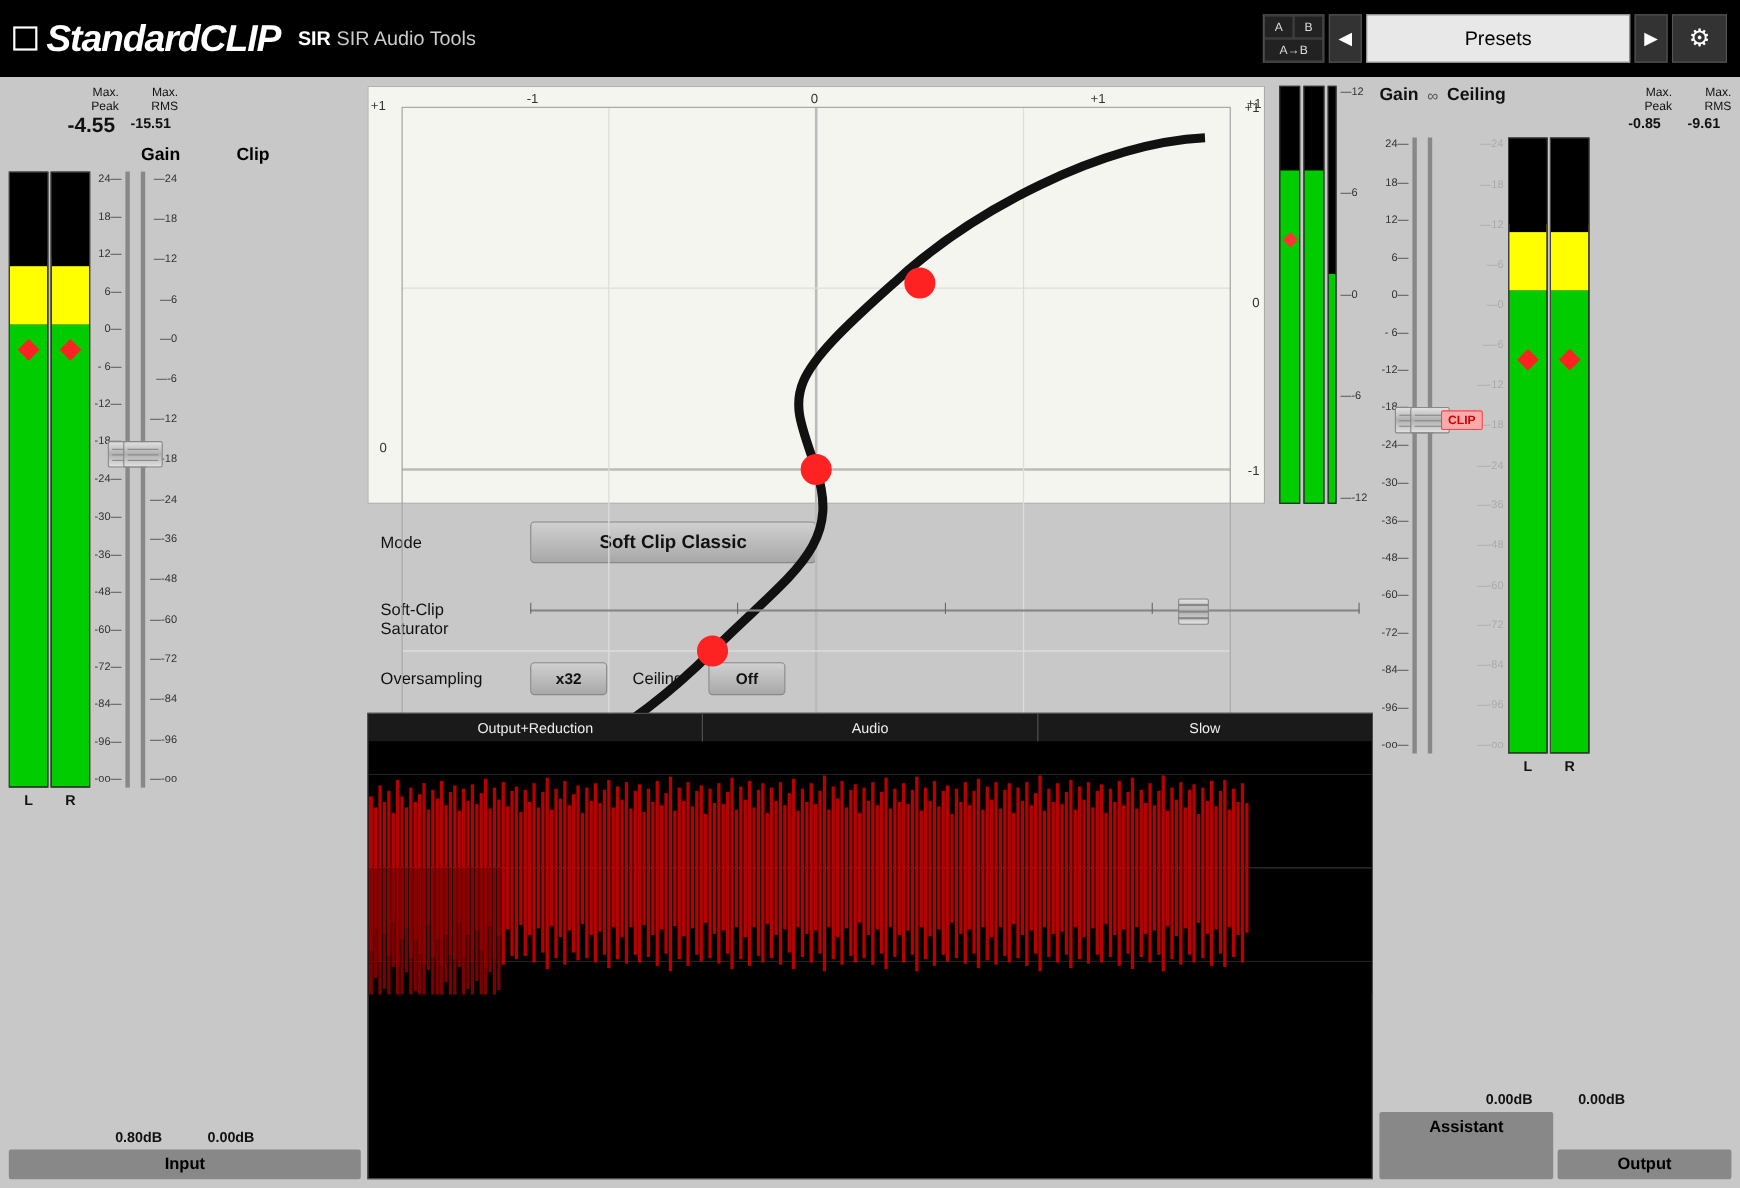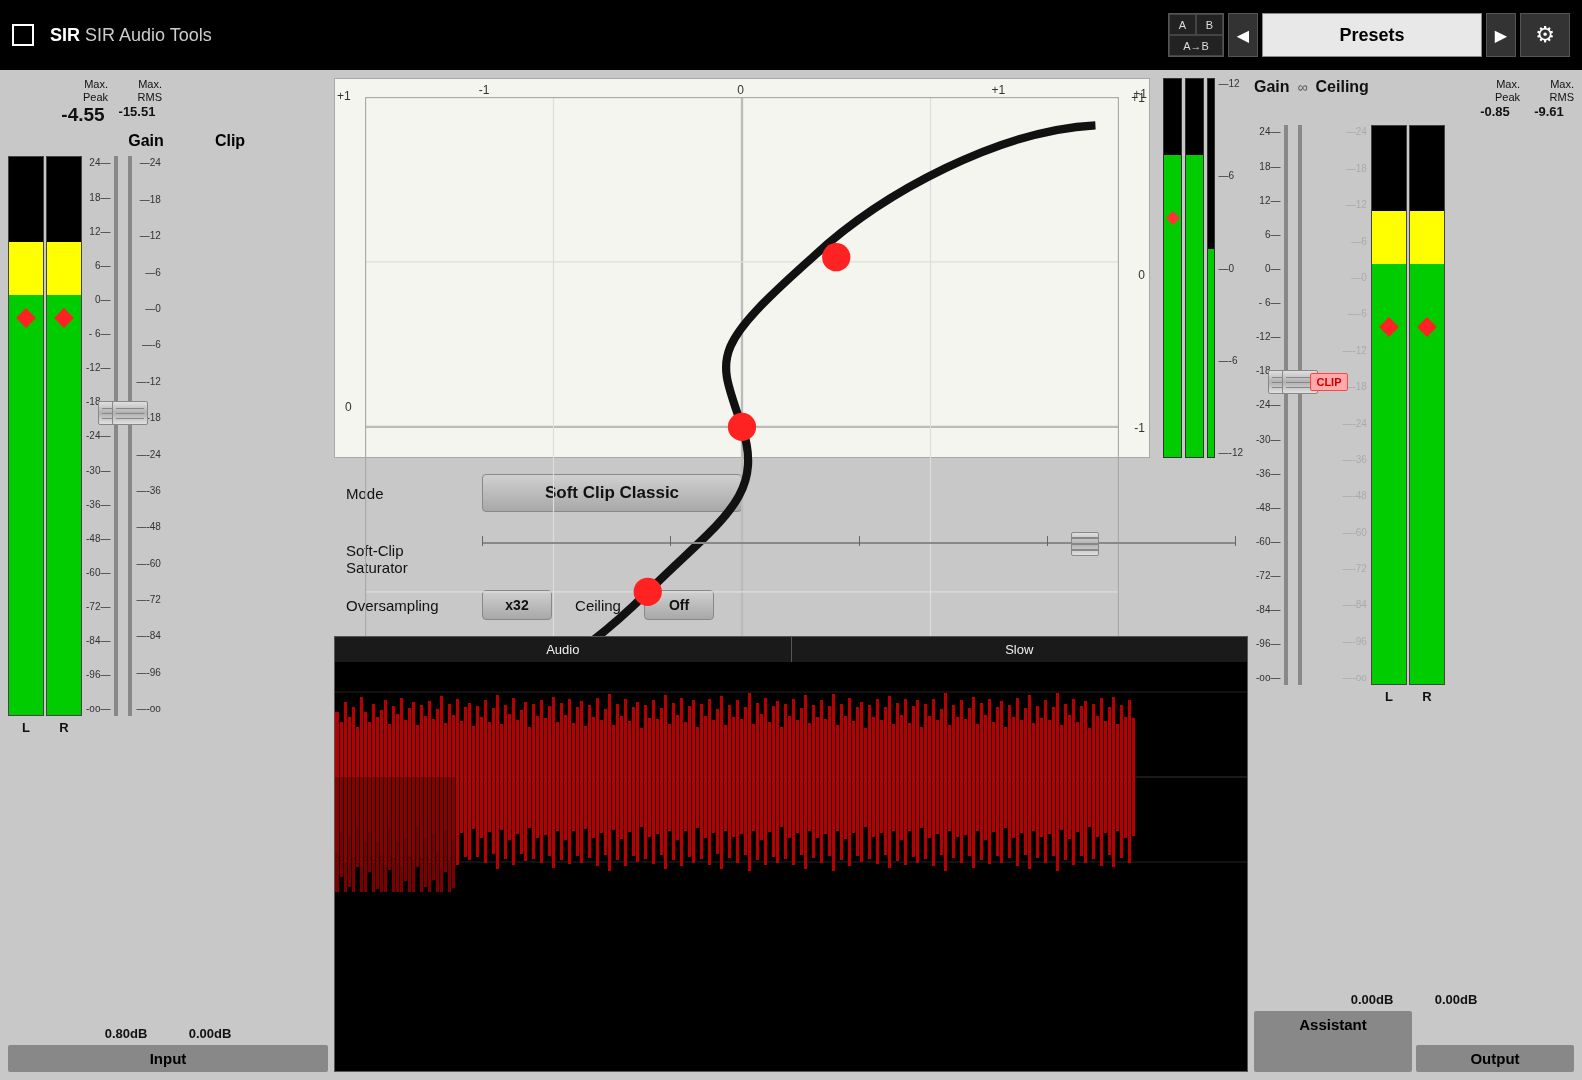--- a/index.html
+++ b/index.html
@@ -86,22 +86,22 @@
       cursor: pointer;
       display: flex;
       align-items: center;
       justify-content: center;
     }
     .preset-display {
       background: #e8e8e8;
       border: 1px solid #888;
       color: #000;
       font-size: 18px;
-      font-weight: bold;
-      width: 220px;
+      font-weight: normal;
+      width: 240px;
       height: 44px;
       display: flex;
       align-items: center;
       justify-content: center;
       cursor: pointer;
     }
     .gear-btn {
       background: #333;
       border: 1px solid #555;
       color: #fff;
@@ -269,22 +269,23 @@
       font-weight: bold;
       padding: 6px 18px;
       cursor: pointer;
       min-width: 70px;
       text-align: center;
     }
 
     
     .saturator-row {
       display: flex;
-      align-items: flex-end;
+      align-items: center;
       gap: 16px;
+      margin-top: 12px;
     }
     .saturator-slider-container {
       flex: 1;
       position: relative;
       height: 50px;
     }
     .saturator-track {
       position: absolute;
       top: 16px;
       left: 0;
@@ -360,20 +361,23 @@
       text-align: right;
       line-height: 1;
     }
   </style>
 </head>
 <body>
 
 <div class="header">
   <div class="header-logo">
     <div class="logo-checkbox"></div>
+    <span class="logo-text">
+      <em>StandardCLIP</em>
+    </span>
     <span class="logo-sir">
       <strong>SIR</strong> <span>SIR Audio Tools</span>
     </span>
   </div>
   <div class="header-controls">
     <div class="ab-box">
       <span>A</span>
       <span>B</span>
       <span colspan="2" style="grid-column:1/-1; border-top:0.5px solid #444;">A→B</span>
     </div>
@@ -613,20 +617,21 @@
       <div class="control-row">
         <span class="control-label">Oversampling</span>
         <button class="small-button">x32</button>
         <span class="control-label" style="min-width:60px; text-align:center;">Ceiling</span>
         <button class="small-button">Off</button>
       </div>
     </div>
 
     <div class="waveform-area" style="flex:1; min-height:220px;">
       <div class="waveform-tabs">
+        <div class="waveform-tab">Output+Reduction</div>
         <div class="waveform-tab">Audio</div>
         <div class="waveform-tab">Slow</div>
       </div>
 
       <svg width="100%" height="calc(100% - 32px)" style="display:block; height:230px; background:#000;">
 
         <line x1="0" y1="115" x2="100%" y2="115" stroke="#333" stroke-width="1"></line>
 
         <line x1="0" y1="30" x2="100%" y2="30" stroke="#444" stroke-width="0.5"></line>
         <line x1="0" y1="200" x2="100%" y2="200" stroke="#444" stroke-width="0.5"></line>

